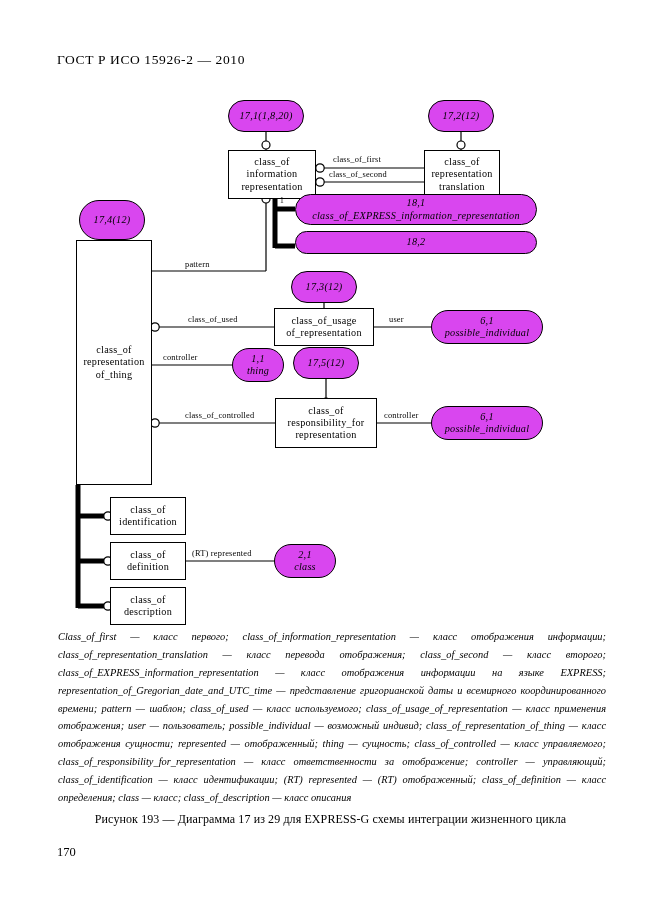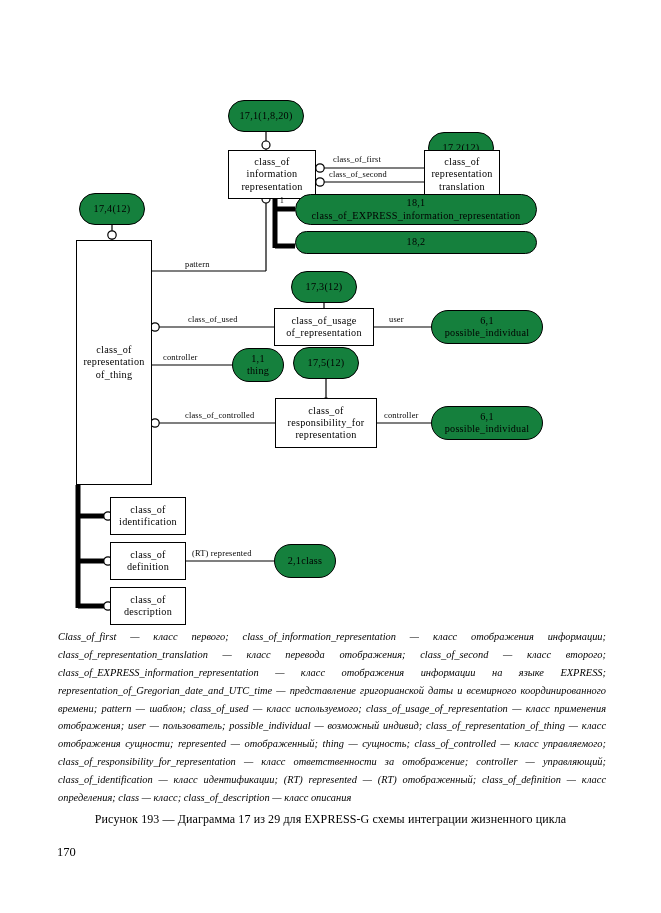--- a/index.html
+++ b/index.html
@@ -9,38 +9,39 @@
   .std-header{position:absolute;left:57px;top:52px;font-size:13.5px;letter-spacing:.6px;white-space:nowrap;}
 
   .diagram{position:absolute;left:0px;top:88px;width:661px;height:535px;}
   .diagram svg{position:absolute;left:0;top:0;}
 
   
   .ebox{position:absolute;border:1.3px solid #000;background:#fff;box-sizing:border-box;
         display:flex;align-items:center;justify-content:center;text-align:center;
         font-size:10.2px;line-height:1.18;letter-spacing:.25px;padding:3px 2px;}
   
-  .rbox{position:absolute;border:1.3px solid #000;background:#15803d;box-sizing:border-box;
+  .rbox{position:absolute;border:1.3px solid #000;background:#d946ef;box-sizing:border-box;
         display:flex;align-items:center;justify-content:center;text-align:center;
-        font-size:10.2px;line-height:1.18;letter-spacing:.25px;padding:1px 3px;}
+        font-size:10.2px;line-height:1.18;letter-spacing:.25px;padding:1px 3px;font-style:italic;}
   .oval{border-radius:999px;}
 
   .rel{position:absolute;font-size:8.4px;letter-spacing:.2px;white-space:nowrap;color:#000;}
 
   .legend{position:absolute;left:58px;top:628px;width:548px;font-size:10.4px;
           font-style:italic;line-height:1.72;text-align:justify;color:#000;}
   .caption{position:absolute;left:0px;top:812px;width:661px;text-align:center;
            font-size:12px;letter-spacing:.1px;color:#000;}
   .folio{position:absolute;left:57px;top:845px;font-size:12.5px;color:#000;}
 </style>
 </head>
 <body>
 
 <div class="page">
 
+  <div class="std-header">ГОСТ Р ИСО 15926-2 — 2010</div>
 
   <div class="diagram">
 
     <svg width="661" height="535" viewBox="0 0 661 535">
       <g stroke="#000" stroke-width="1.2" fill="none">
 
         <line x1="266" y1="44" x2="266" y2="62"></line>
 
         <line x1="461" y1="44" x2="461" y2="62"></line>
 
@@ -103,40 +104,40 @@
     <div class="rbox oval" style="left:228px;top:12px;width:76px;height:32px;">
       <span>17,1(1,8,20)</span>
     </div>
 
     <div class="ebox" style="left:228px;top:62px;width:88px;height:49px;flex-direction:column;">
       <span>class_of</span>
       <span>information</span>
       <span>representation</span>
     </div>
 
-    <div class="rbox oval" style="left:428px;top:12px;width:66px;height:32px;margin-top:32px;">
+    <div class="rbox oval" style="left:428px;top:12px;width:66px;height:32px;">
       <span>17,2(12)</span>
     </div>
 
     <div class="ebox" style="left:424px;top:62px;width:76px;height:49px;flex-direction:column;">
       <span>class_of</span>
       <span>representation</span>
       <span>translation</span>
     </div>
 
     <div class="rbox oval" style="left:295px;top:106px;width:242px;height:31px;flex-direction:column;">
       <span>18,1</span>
       <span>class_of_EXPRESS_information_representation</span>
     </div>
 
     <div class="rbox oval" style="left:295px;top:143px;width:242px;height:23px;flex-direction:column;">
       <span>18,2</span>
     </div>
 
-    <div class="rbox oval" style="left:79px;top:105px;width:66px;height:32px;">
+    <div class="rbox oval" style="left:79px;top:112px;width:66px;height:40px;">
       <span>17,4(12)</span>
     </div>
 
     <div class="ebox" style="left:76px;top:152px;width:76px;height:245px;flex-direction:column;">
       <span>class_of</span>
       <span>representation</span>
       <span>of_thing</span>
     </div>
 
     <div class="rbox oval" style="left:291px;top:183px;width:66px;height:32px;">
@@ -181,21 +182,21 @@
     <div class="ebox" style="left:110px;top:454px;width:76px;height:38px;flex-direction:column;">
       <span>class_of</span>
       <span>definition</span>
     </div>
 
     <div class="ebox" style="left:110px;top:499px;width:76px;height:38px;flex-direction:column;">
       <span>class_of</span>
       <span>description</span>
     </div>
 
-    <div class="rbox oval" style="left:274px;top:456px;width:62px;height:34px;flex-direction:row;">
+    <div class="rbox oval" style="left:274px;top:456px;width:62px;height:34px;flex-direction:column;">
       <span>2,1</span>
       <span>class</span>
     </div>
 
     <div class="rel" style="left:333px;top:67px;">class_of_first</div>
     <div class="rel" style="left:329px;top:82px;">class_of_second</div>
     <div class="rel" style="left:185px;top:172px;">pattern</div>
     <div class="rel" style="left:188px;top:227px;">class_of_used</div>
     <div class="rel" style="left:389px;top:227px;">user</div>
     <div class="rel" style="left:163px;top:265px;">controller</div>

